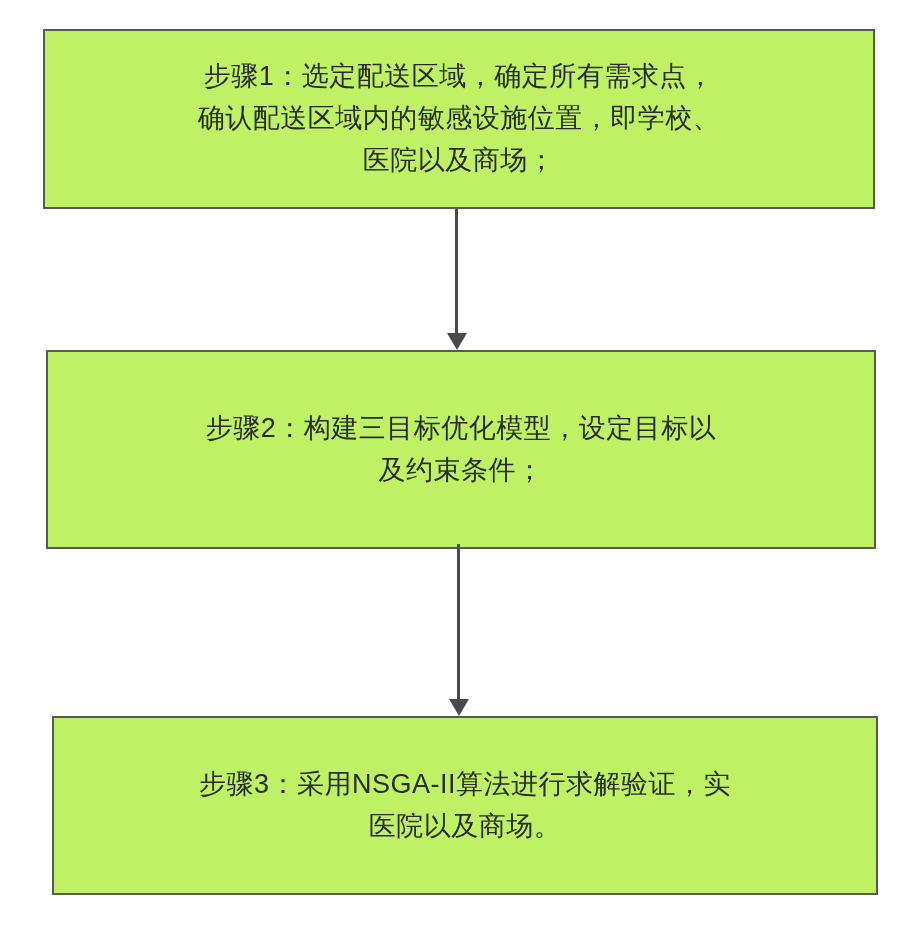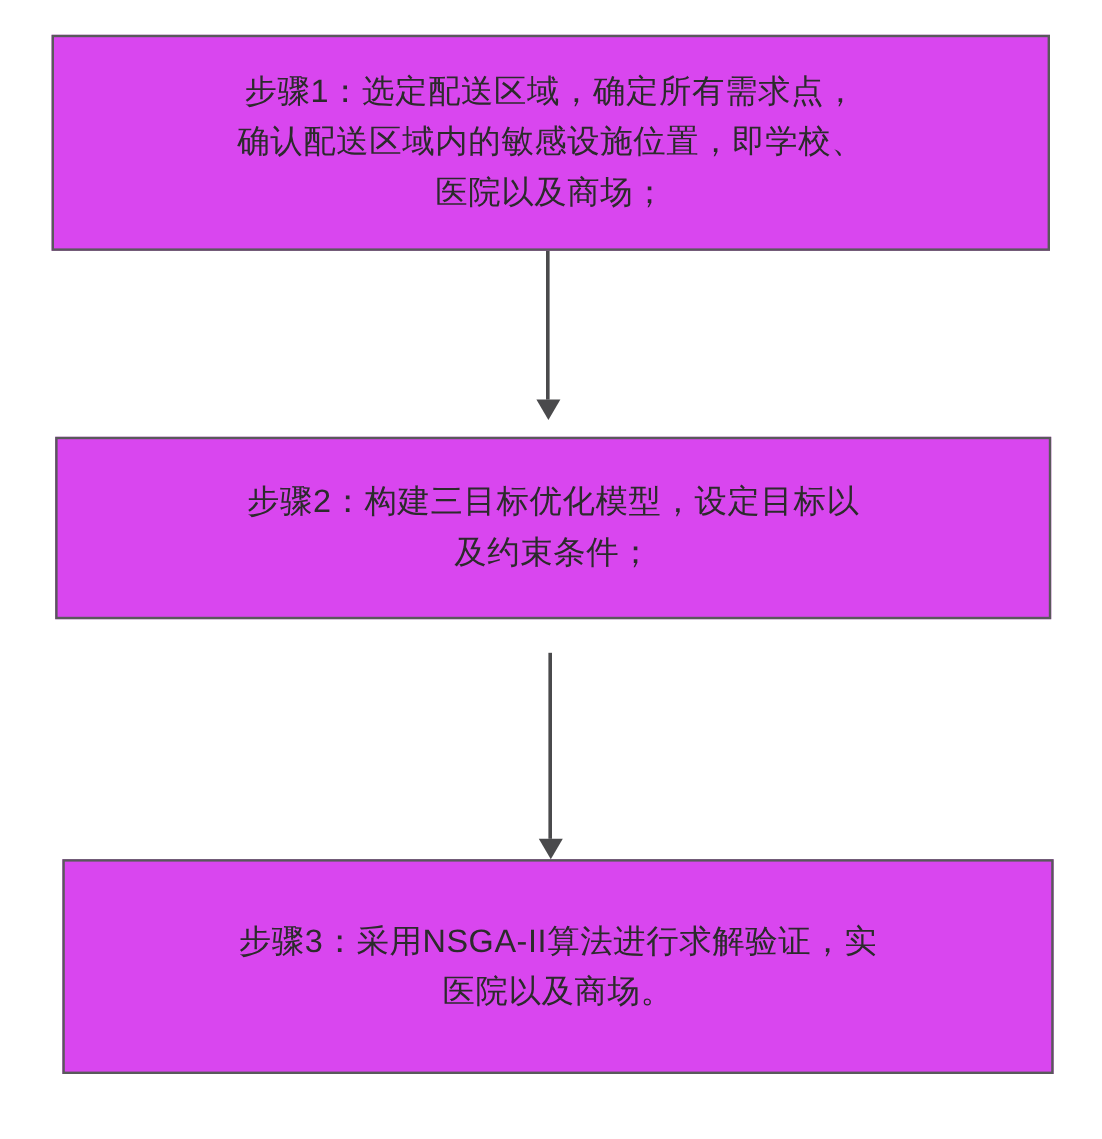--- a/index.html
+++ b/index.html
@@ -15,21 +15,21 @@
   }
   #flowchart {
     position: relative;
     width: 918px;
     height: 949px;
   }
   .node {
     position: absolute;
     box-sizing: border-box;
     border: 2px solid #59595b;
-    background: #d946ef;
+    background: #bef264;
     display: flex;
     align-items: center;
     justify-content: center;
     text-align: center;
   }
   .node-text {
     font-size: 27px;
     line-height: 1.55;
     color: #2b2b2b;
     letter-spacing: 0.5px;
@@ -39,23 +39,23 @@
   }
   
   #node-step1 {
     left: 43px;
     top: 29px;
     width: 832px;
     height: 180px;
   }
   #node-step2 {
     left: 46px;
-    top: 364px;
+    top: 350px;
     width: 830px;
-    height: 152px;
+    height: 199px;
     justify-content: center;
   }
   #node-step3 {
     left: 52px;
     top: 716px;
     width: 826px;
     height: 179px;
   }
   
   .connector {

